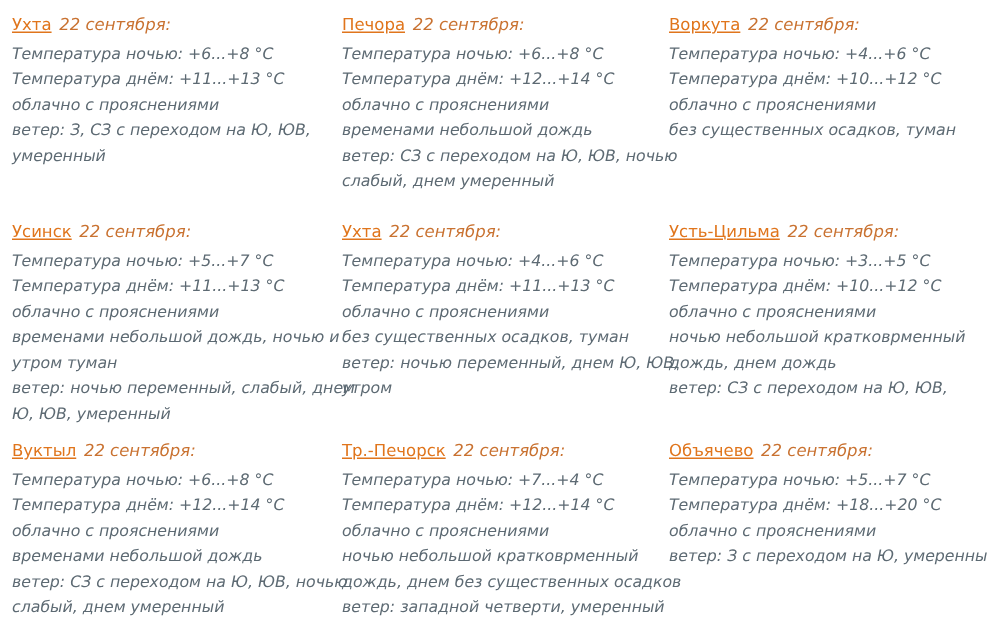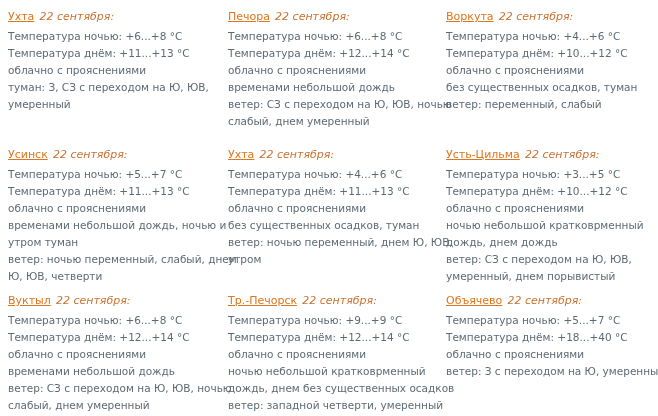--- a/index.html
+++ b/index.html
@@ -42,37 +42,38 @@
   .date {
     color: var(--date-color);
     font-style: italic;
     font-size: 11px;
   }
   .line {
     color: var(--body-color);
     font-size: 10.5px;
     line-height: 17px;
     white-space: nowrap;
+    font-style: italic;
   }
 </style>
 </head>
 <body style="background: rgb(255, 255, 255);">
 
 <div class="grid">
 
   <div class="cell">
     <div class="hdr">
       <a class="city-link">Ухта</a>
       <span class="date">22 сентября:</span>
     </div>
     <div class="lines">
         <div class="line">Температура ночью: +6...+8 °С</div>
         <div class="line">Температура днём: +11...+13 °С</div>
         <div class="line">облачно с прояснениями</div>
-        <div class="line">туман: З, СЗ с переходом на Ю, ЮВ,</div>
+        <div class="line">ветер: З, СЗ с переходом на Ю, ЮВ,</div>
         <div class="line">умеренный</div>
       </div>
   </div>
 
   <div class="cell">
     <div class="hdr">
       <a class="city-link">Печора</a>
       <span class="date">22 сентября:</span>
     </div>
     <div class="lines">
@@ -88,37 +89,36 @@
   <div class="cell">
     <div class="hdr">
       <a class="city-link">Воркута</a>
       <span class="date">22 сентября:</span>
     </div>
     <div class="lines">
         <div class="line">Температура ночью: +4...+6 °С</div>
         <div class="line">Температура днём: +10...+12 °С</div>
         <div class="line">облачно с прояснениями</div>
         <div class="line">без существенных осадков, туман</div>
-        <div class="line">ветер: переменный, слабый</div>
       </div>
   </div>
 
   <div class="cell">
     <div class="hdr">
       <a class="city-link">Усинск</a>
       <span class="date">22 сентября:</span>
     </div>
     <div class="lines">
         <div class="line">Температура ночью: +5...+7 °С</div>
         <div class="line">Температура днём: +11...+13 °С</div>
         <div class="line">облачно с прояснениями</div>
         <div class="line">временами небольшой дождь, ночью и</div>
         <div class="line">утром туман</div>
         <div class="line">ветер: ночью переменный, слабый, днем</div>
-        <div class="line">Ю, ЮВ, четверти</div>
+        <div class="line">Ю, ЮВ, умеренный</div>
       </div>
   </div>
 
   <div class="cell">
     <div class="hdr">
       <a class="city-link">Ухта</a>
       <span class="date">22 сентября:</span>
     </div>
     <div class="lines">
         <div class="line">Температура ночью: +4...+6 °С</div>
@@ -135,21 +135,20 @@
       <a class="city-link">Усть-Цильма</a>
       <span class="date">22 сентября:</span>
     </div>
     <div class="lines">
         <div class="line">Температура ночью: +3...+5 °С</div>
         <div class="line">Температура днём: +10...+12 °С</div>
         <div class="line">облачно с прояснениями</div>
         <div class="line">ночью небольшой кратковрменный</div>
         <div class="line">дождь, днем дождь</div>
         <div class="line">ветер: СЗ с переходом на Ю, ЮВ,</div>
-        <div class="line">умеренный, днем порывистый</div>
       </div>
   </div>
 
   <div class="cell">
     <div class="hdr">
       <a class="city-link">Вуктыл</a>
       <span class="date">22 сентября:</span>
     </div>
     <div class="lines">
         <div class="line">Температура ночью: +6...+8 °С</div>
@@ -160,35 +159,35 @@
         <div class="line">слабый, днем умеренный</div>
       </div>
   </div>
 
   <div class="cell">
     <div class="hdr">
       <a class="city-link">Тр.-Печорск</a>
       <span class="date">22 сентября:</span>
     </div>
     <div class="lines">
-        <div class="line">Температура ночью: +9...+9 °С</div>
+        <div class="line">Температура ночью: +7...+4 °С</div>
         <div class="line">Температура днём: +12...+14 °С</div>
         <div class="line">облачно с прояснениями</div>
         <div class="line">ночью небольшой кратковрменный</div>
         <div class="line">дождь, днем без существенных осадков</div>
         <div class="line">ветер: западной четверти, умеренный</div>
       </div>
   </div>
 
   <div class="cell">
     <div class="hdr">
       <a class="city-link">Объячево</a>
       <span class="date">22 сентября:</span>
     </div>
     <div class="lines">
         <div class="line">Температура ночью: +5...+7 °С</div>
-        <div class="line">Температура днём: +18...+40 °С</div>
+        <div class="line">Температура днём: +18...+20 °С</div>
         <div class="line">облачно с прояснениями</div>
         <div class="line">ветер: З с переходом на Ю, умеренный</div>
       </div>
   </div>
 
 </div>
 
 </body></html>

